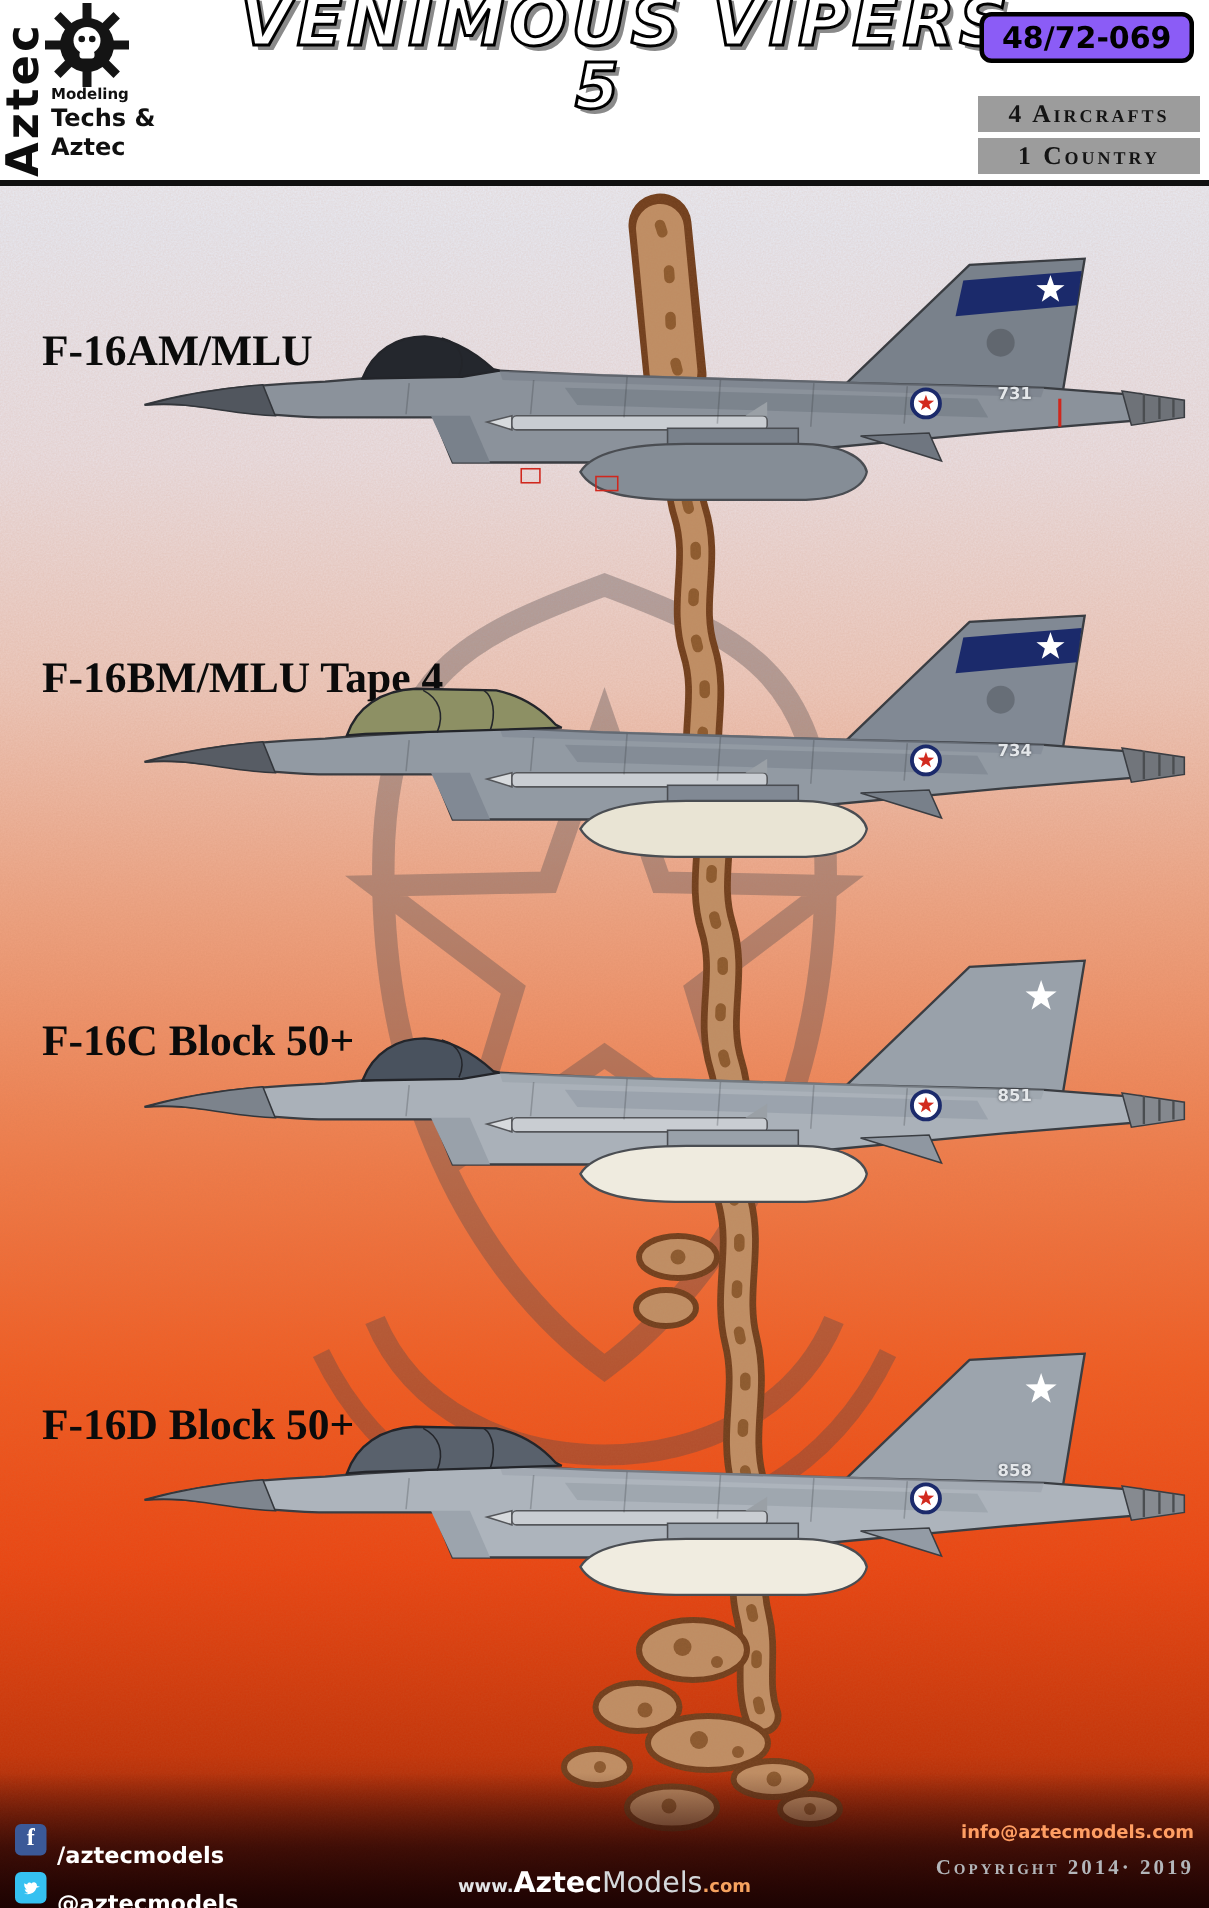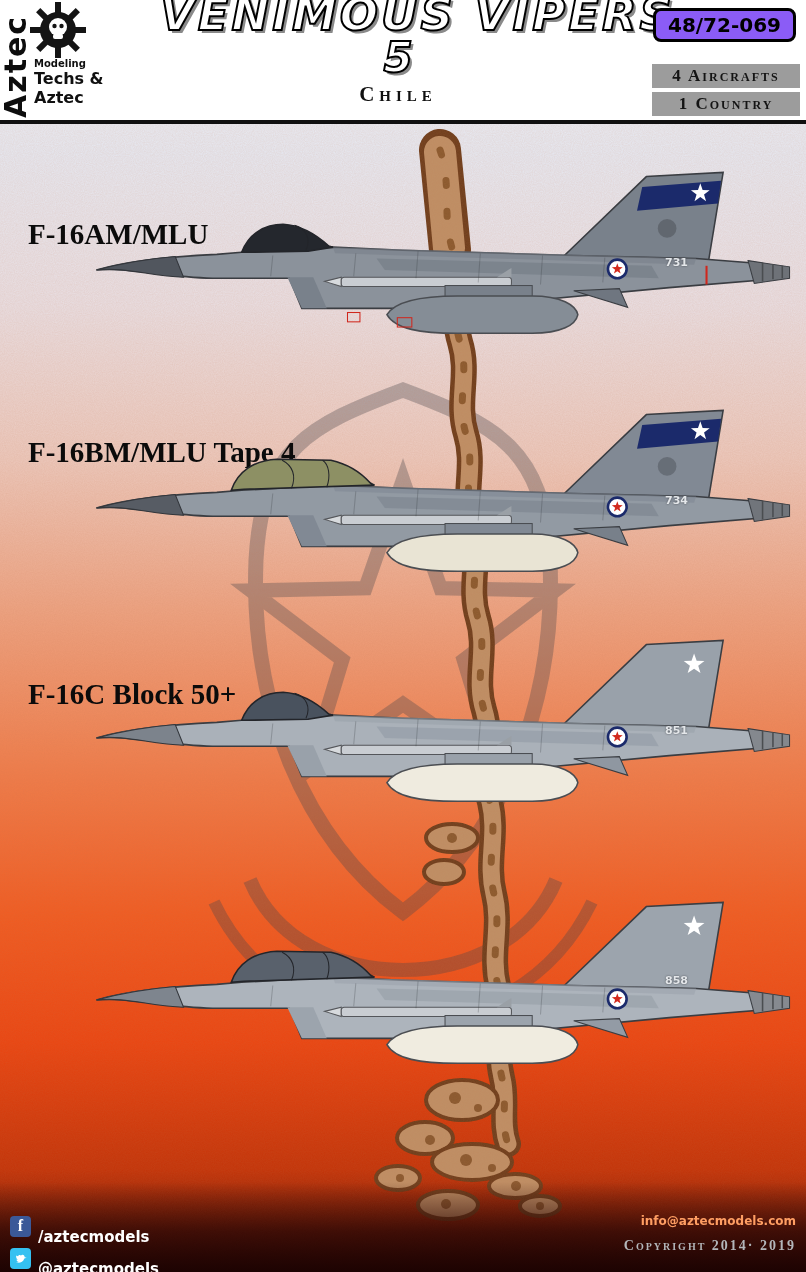--- a/index.html
+++ b/index.html
@@ -152,21 +152,20 @@
       </svg>
       <div class="brand-lines">
         <span class="bl1">Modeling</span>
         <span class="bl2">Techs &amp;</span>
         <span class="bl2">Aztec</span>
       </div>
     </div>
     <div class="title-block">
       <div class="title">VENIMOUS VIPERS</div>
       <div class="series">5</div>
-      <div class="country">Chile</div>
     </div>
     <div class="code-badge">48/72-069</div>
     <div class="stats-box">
       <div class="stat">4 Aircrafts</div>
       <div class="stat">1 Country</div>
     </div>
   </header>
 
   <section class="row row-1">
     <h2>F-16AM/MLU</h2>
@@ -186,38 +185,42 @@
 
   <section class="row row-3">
     <h2>F-16C Block 50+</h2>
     <svg class="plane scheme-c" viewBox="0 0 690 210">
         <use href="#f16-single"></use>
       </svg>
     <span class="tail-num">851</span>
   </section>
 
   <section class="row row-4">
+    <h2>F-16D Block 50+</h2>
     <svg class="plane scheme-d" viewBox="0 0 690 210">
         <use href="#f16-twin"></use>
       </svg>
     <span class="tail-num">858</span>
   </section>
 
   <div class="footer-item social social-fb">
     <span class="fb-icon">f</span>
     <span class="handle">/aztecmodels</span>
   </div>
   <div class="footer-item social social-tw">
     <span class="tw-icon">
       <svg width="15" height="15" viewBox="0 0 18 18">
           <path fill="#fff" d="M3.5,13.5 C7,15 12,14 13.6,9 L16.4,8.2 L13.9,7.6 C14.2,6.3 13.5,5.1 12.3,4.7 C11.3,4.4 10.2,4.7 9.6,5.5 C8.5,4.4 6.6,4.8 6.1,6.3 C5.3,6.3 4.5,6 3.9,5.4 C3.4,7.4 4.2,9.4 5.8,10.4 C5.2,10.5 4.6,10.4 4.1,10.1 C4.4,11.6 5.6,12.8 7.1,13.1 C5.9,13.7 4.6,13.8 3.5,13.5 Z"></path>
         </svg>
     </span>
     <span class="handle">@aztecmodels</span>
   </div>
+  <div class="footer-item site">
+    <span class="www">www.</span><span class="aztec">Aztec</span><span class="models">Models</span><span class="tld">.com</span>
+  </div>
   <div class="footer-item email">info@aztecmodels.com</div>
   <div class="footer-item copyright">Copyright 2014· 2019</div>
 
   <svg width="0" height="0" style="position:absolute" aria-hidden="true">
     <defs>
       <polygon id="star10" points="0,-10 2.35,-3.24 9.51,-3.09 3.8,1.24 5.88,8.09 0,4 -5.88,8.09 -3.8,1.24 -9.51,-3.09 -2.35,-3.24"></polygon>
       <g id="f16-core">
 
         <polygon points="534,104 650,97 662,110 548,118" fill="var(--dark1)" stroke="#3a3d42" stroke-width="1.5"></polygon>
 

